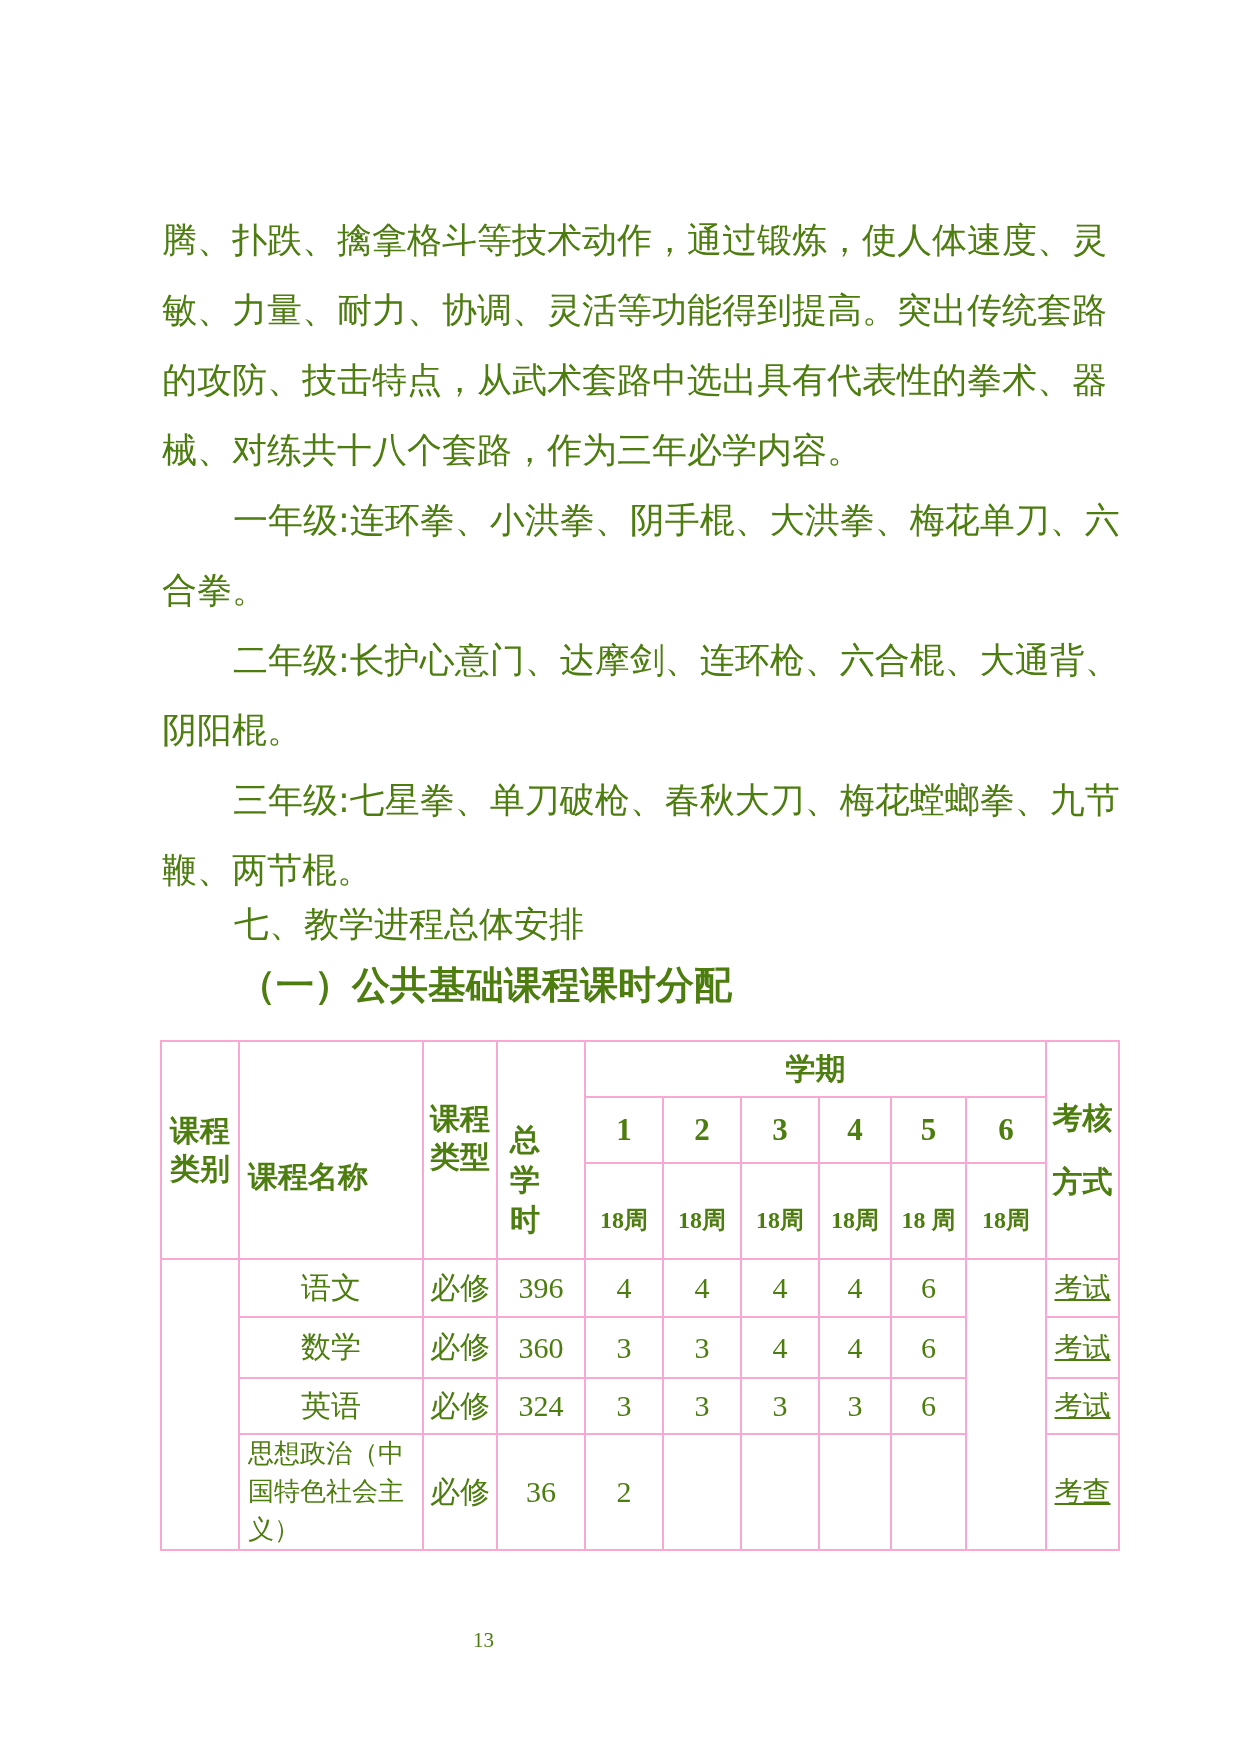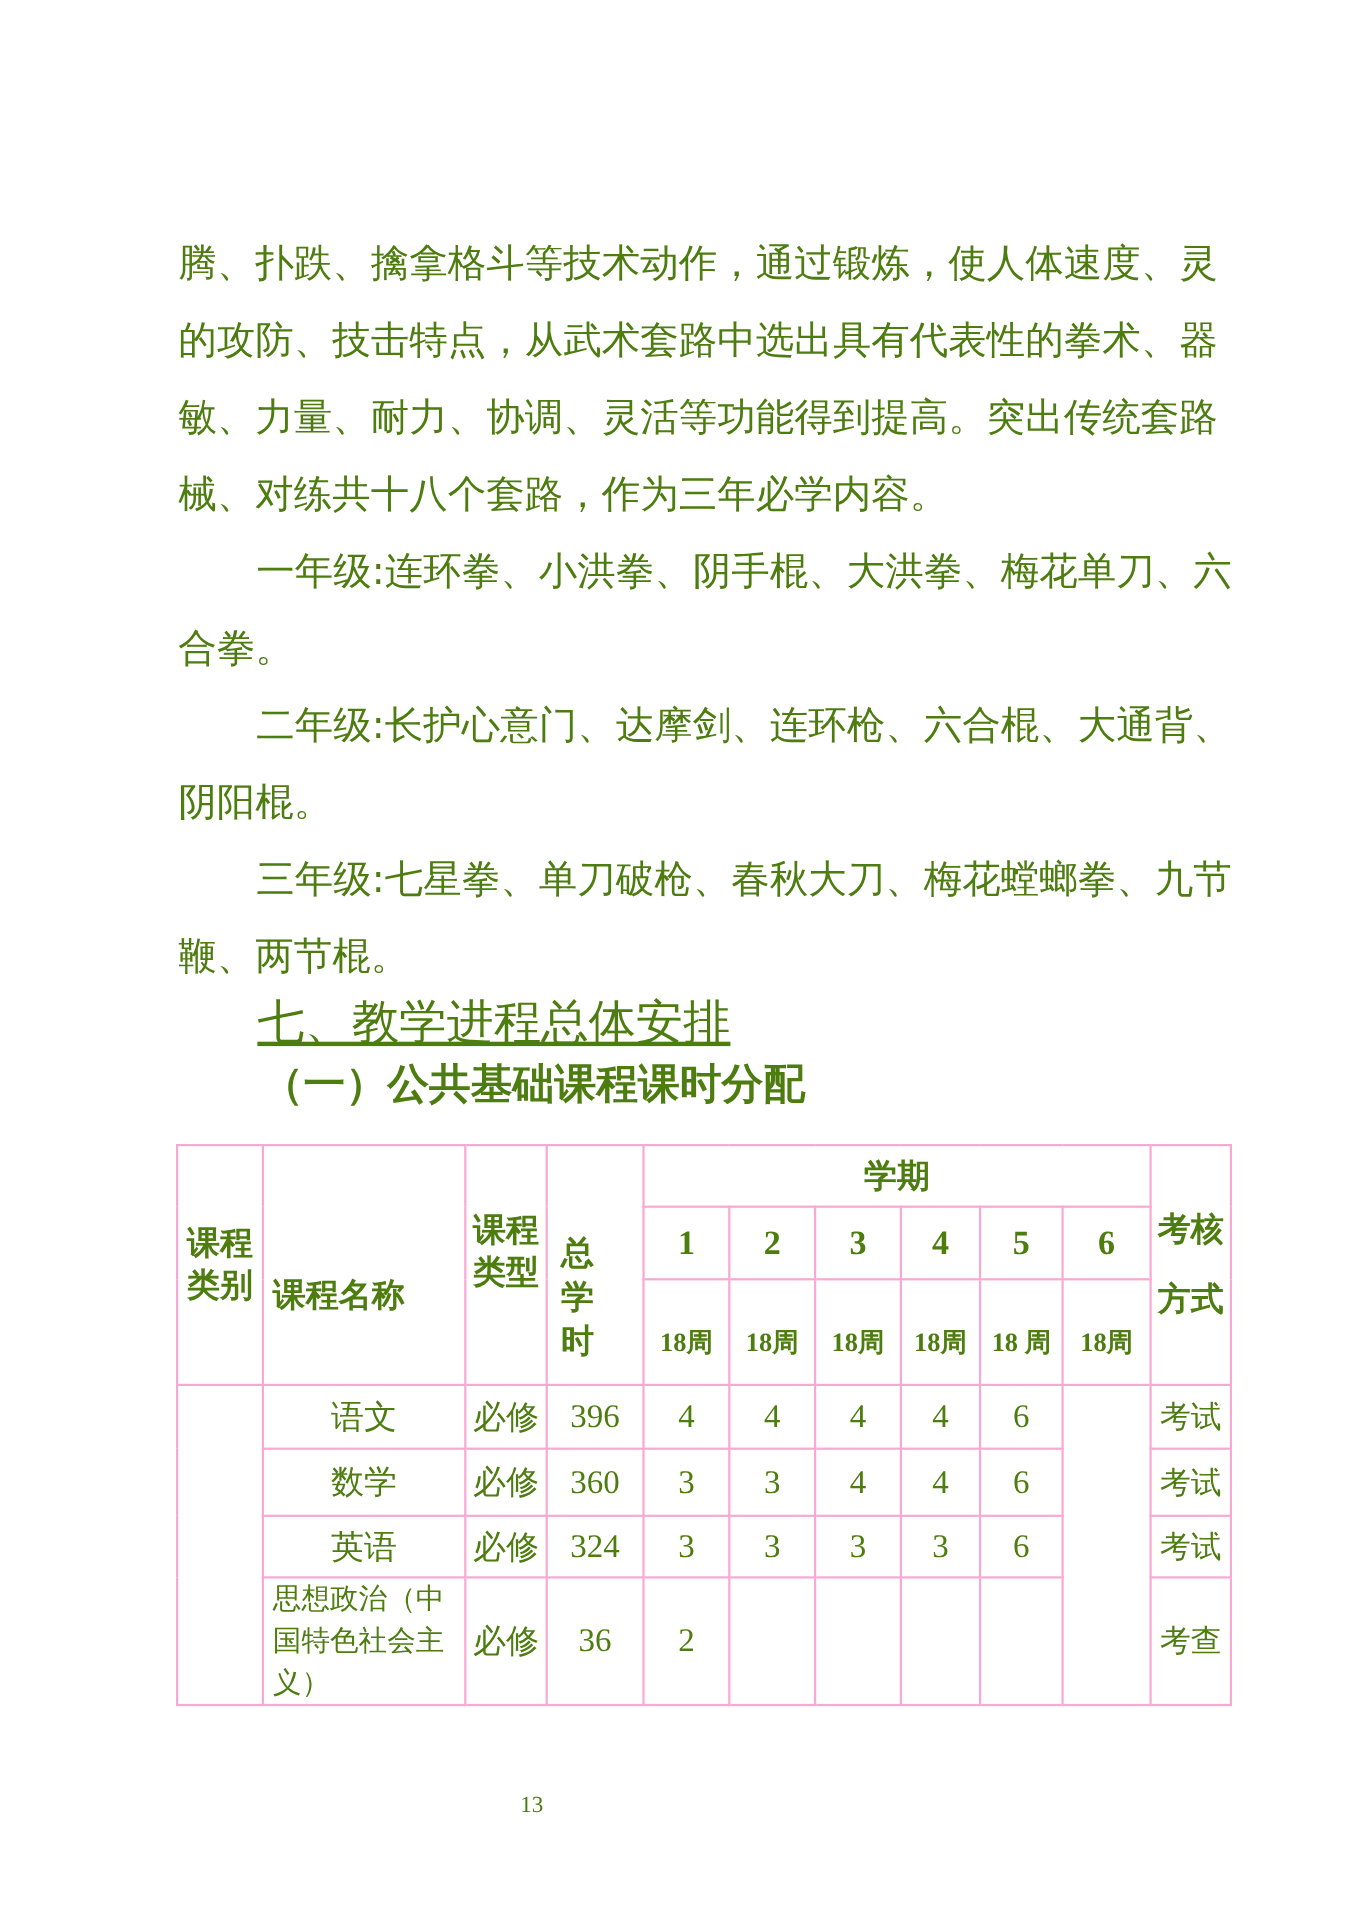--- a/index.html
+++ b/index.html
@@ -17,21 +17,21 @@
     left:162px;top:205px;width:966px;
     font-family:"DejaVu Sans","Liberation Sans",sans-serif;
     font-size:35px;line-height:70px;
   }
   .line{height:70px;white-space:nowrap;overflow:hidden;}
   .line.ind{text-indent:71px;}
 
   .h1{
     position:absolute;left:234px;top:901px;
     font-family:"DejaVu Sans","Liberation Sans",sans-serif;
-    font-size:43px;font-weight:normal;white-space:nowrap;text-decoration:underline;
+    font-size:35px;font-weight:normal;white-space:nowrap;
   }
   .h2{
     position:absolute;left:238px;top:960px;
     font-family:"DejaVu Sans","Liberation Sans",sans-serif;
     font-size:38px;font-weight:bold;white-space:nowrap;
   }
 
   
   .ctable{
     position:absolute;left:160px;top:1040px;
@@ -48,38 +48,38 @@
 
   td.hdr{font-weight:bold;}
   td.cat-hdr{line-height:38px;}
   td.name-hdr{text-align:left;padding:55px 0 0 8px;}
   td.type-hdr{line-height:38px;padding-bottom:25px;}
   td.total-hdr{text-align:left;line-height:40px;padding:60px 0 0 12px;}
   td.num-hdr{font-size:31px;}
   td.week-hdr{font-size:24px;vertical-align:bottom;padding-bottom:22px;text-align:center;}
   td.assess-hdr{line-height:64px;}
   td.name-cell.long{text-align:left;font-size:26px;line-height:38px;padding-left:8px;margin-left:36px;}
-  td.exam-cell{font-size:28px;}
+  td.exam-cell{font-size:28px;text-decoration:underline;}
 
   .pagenum{
     position:absolute;left:473px;top:1628px;
     font-family:Liberation Serif, serif;
     font-size:21px;
     text-align:center;
   }
 </style>
 </head>
 <body>
 
 <div class="page">
 
   <div class="textblock">
     <div class="line">腾、扑跌、擒拿格斗等技术动作，通过锻炼，使人体速度、灵</div>
+    <div class="line">敏、力量、耐力、协调、灵活等功能得到提高。突出传统套路</div>
     <div class="line">的攻防、技击特点，从武术套路中选出具有代表性的拳术、器</div>
-    <div class="line">敏、力量、耐力、协调、灵活等功能得到提高。突出传统套路</div>
     <div class="line">械、对练共十八个套路，作为三年必学内容。</div>
     <div class="line ind">一年级:连环拳、小洪拳、阴手棍、大洪拳、梅花单刀、六</div>
     <div class="line">合拳。</div>
     <div class="line ind">二年级:长护心意门、达摩剑、连环枪、六合棍、大通背、</div>
     <div class="line">阴阳棍。</div>
     <div class="line ind">三年级:七星拳、单刀破枪、春秋大刀、梅花螳螂拳、九节</div>
     <div class="line">鞭、两节棍。</div>
   </div>
 
   <div class="h1">七、教学进程总体安排</div>

